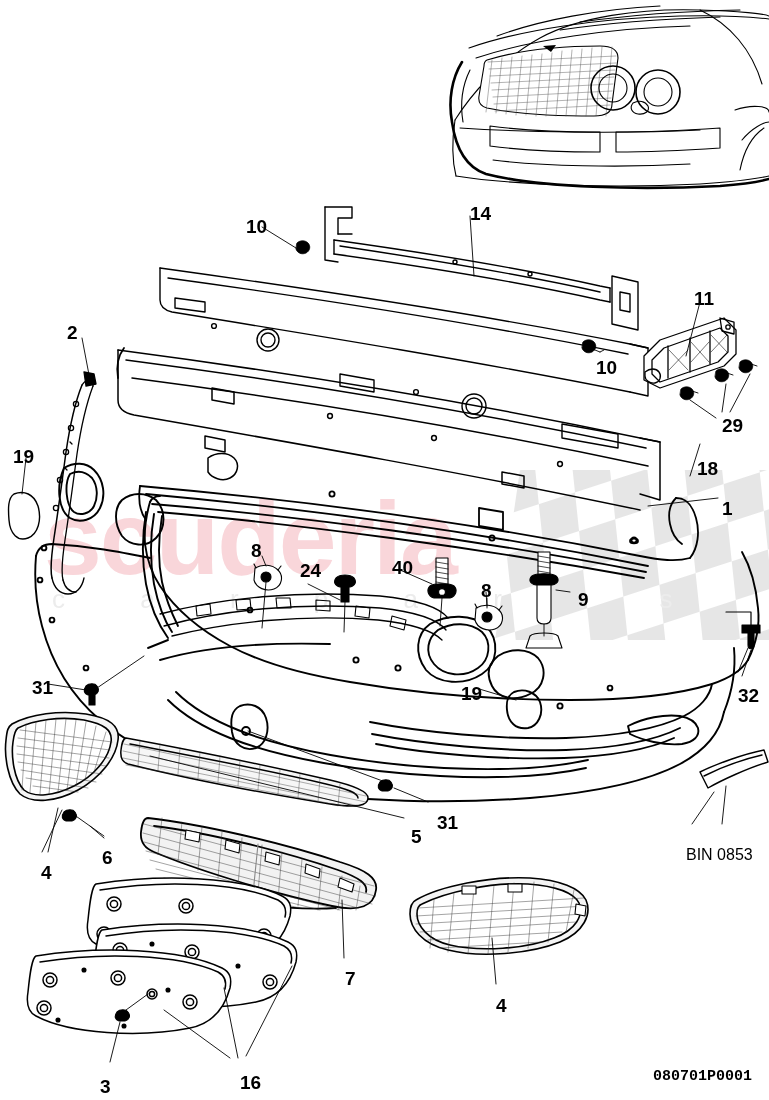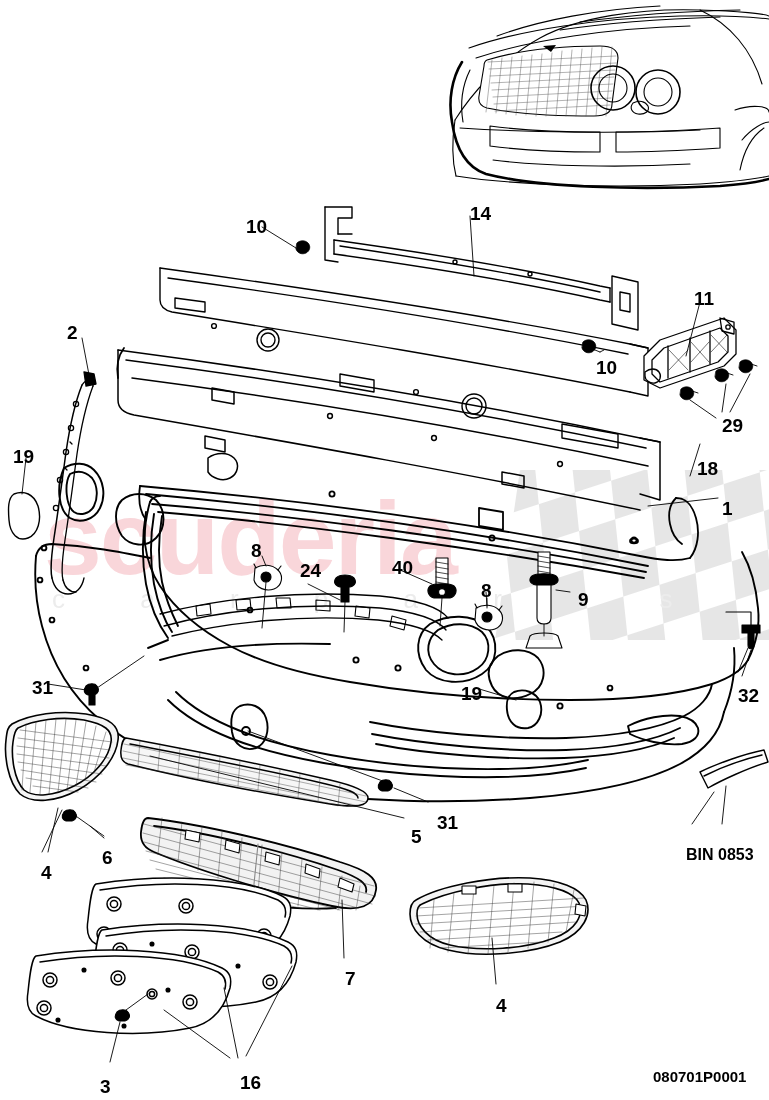--- a/index.html
+++ b/index.html
@@ -10,22 +10,22 @@
 
   .wm-layer{position:absolute;left:0;top:0;width:769px;height:1100px;pointer-events:none;}
   .wm-text{position:absolute;left:44px;top:486px;font-size:104px;font-weight:700;
            color:#f9d6da;letter-spacing:-2px;line-height:1;font-family:"Liberation Sans",sans-serif;}
   .wm-sub{position:absolute;left:52px;top:584px;font-size:26px;font-weight:400;
           color:#ececec;letter-spacing:34px;font-family:"Liberation Sans",sans-serif;}
 
   .lbl{position:absolute;font-size:19px;font-weight:700;color:#000;
        font-family:"Liberation Sans",sans-serif;white-space:nowrap;}
   .code{position:absolute;font-size:15px;font-weight:700;color:#000;
-         font-family:Liberation Sans, sans-serif;white-space:nowrap;}
-  .bin{position:absolute;font-size:16px;font-weight:700;color:#000;
+         font-family:Liberation Mono, monospace;white-space:nowrap;}
+  .bin{position:absolute;font-size:16px;font-weight:400;color:#000;
        font-family:"Liberation Sans",sans-serif;white-space:nowrap;}
 </style>
 </head>
 <body>
 
 <div id="stage">
 
   <svg width="769" height="1100">
     <defs>
       <pattern id="chk" width="76" height="76" patternUnits="userSpaceOnUse" patternTransform="rotate(-18) skewX(-12)">

